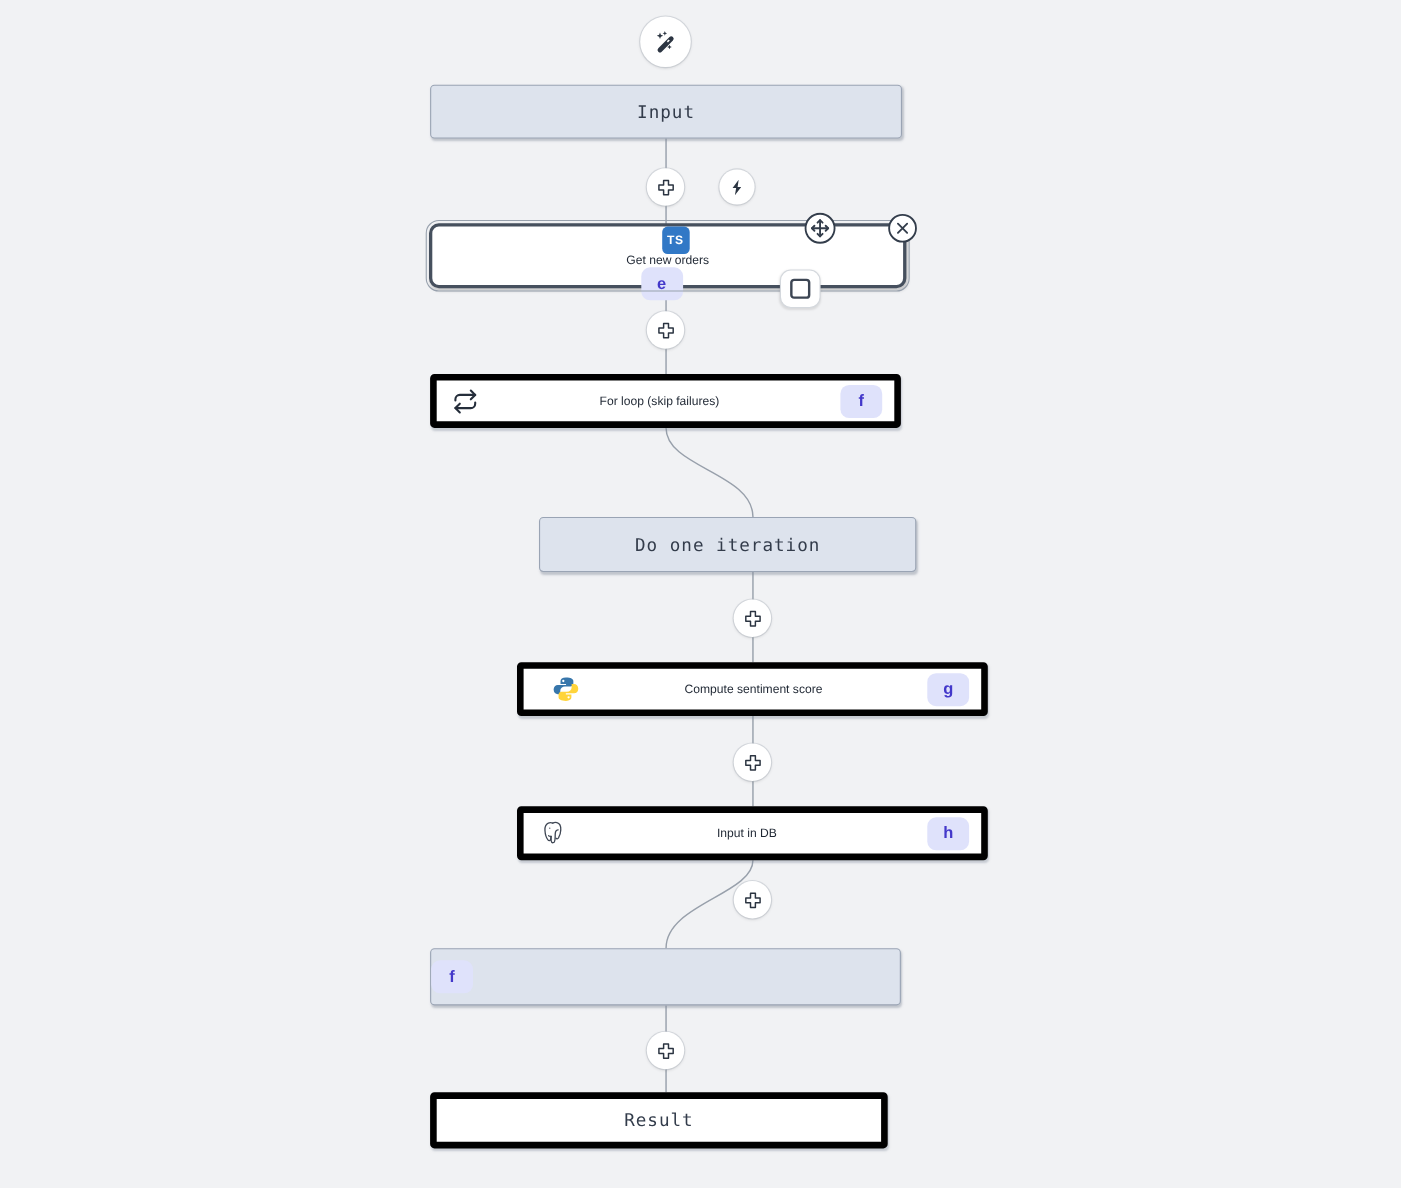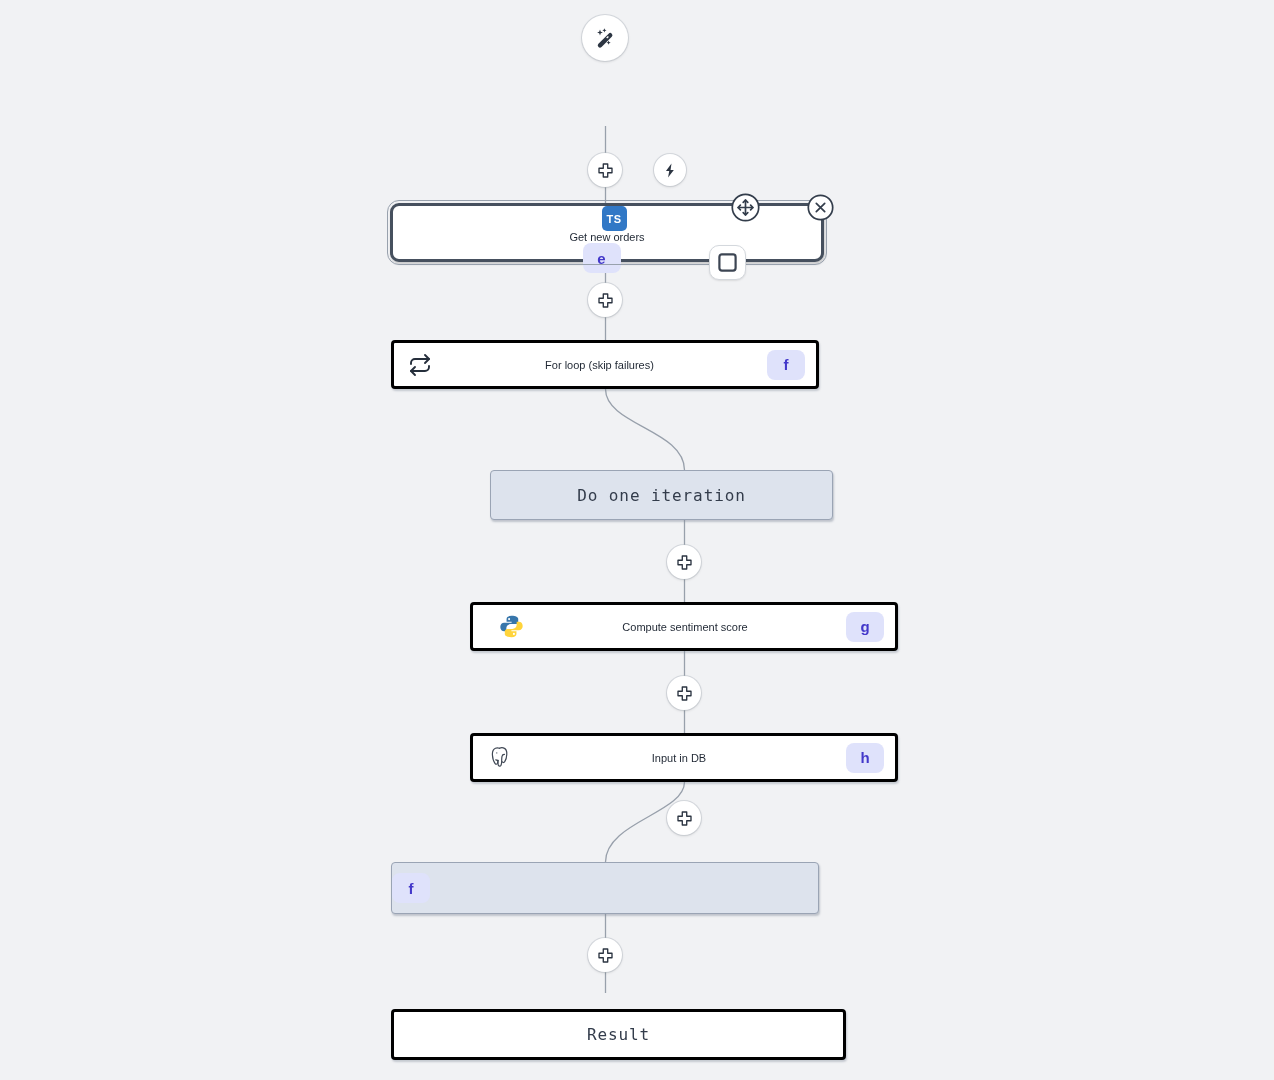--- a/index.html
+++ b/index.html
@@ -21,21 +21,21 @@
     z-index:2;
   }
   .node-gray{
     background:#dde3ed;
     border:1px solid #9aa4b4;
     border-radius:4px;
     box-shadow:1px 2px 2px rgba(130,140,155,.45);
   }
   .node-white{
     background:#ffffff;
-    border:3px solid #000000;
+    border:6px solid #000000;
     border-radius:4px;
     box-shadow:1px 2px 2px rgba(130,140,155,.40);
   }
   .node-selected{
     background:#ffffff;
     border:3px solid #46505e;
     border-radius:9px;
     outline:1px solid #98a1ad;
     outline-offset:2px;
     box-shadow:1px 2px 3px rgba(0,0,0,.18);
@@ -119,20 +119,23 @@
           <path d="M7 3.6 L7.8 5.7 L9.9 6.5 L7.8 7.3 L7 9.4 L6.2 7.3 L4.1 6.5 L6.2 5.7 Z"></path>
           <path d="M11.4 2.2 L12 3.7 L13.5 4.3 L12 4.9 L11.4 6.4 L10.8 4.9 L9.3 4.3 L10.8 3.7 Z"></path>
           <path d="M15.6 14.6 L16.2 16.1 L17.7 16.7 L16.2 17.3 L15.6 18.8 L15 17.3 L13.5 16.7 L15 16.1 Z"></path>
         </g>
         <line x1="7" y1="19.4" x2="17.2" y2="9.2" stroke="#2c3542" stroke-width="4.4" stroke-linecap="round"></line>
         <line x1="13.7" y1="12.1" x2="15.4" y2="10.4" stroke="#ffffff" stroke-width="1.4"></line>
       </svg>
     </span>
   </button>
 
+  <div class="node node-gray" style="left:391px;top:77px;width:429px;height:49px;">
+    <span class="mono-label">Input</span>
+  </div>
 
   <button class="circle-btn" style="left:588px;top:153px;width:34px;height:34px;">
     <span style="display:flex;">
       <svg width="19" height="19" viewBox="0 0 24 24">
         <path d="M9.2 3.8h5.6v5.4h5.4v5.6h-5.4v5.4H9.2v-5.4H3.8V9.2h5.4z" fill="#ffffff" stroke="#2b3441" stroke-width="1.7" stroke-linejoin="round"></path>
       </svg>
     </span>
   </button>
   <button class="circle-btn" style="left:654px;top:154px;width:32px;height:32px;">
     <span style="display:flex;">
@@ -260,17 +263,17 @@
   </div>
 
   <button class="circle-btn" style="left:588px;top:938px;width:34px;height:34px;">
     <span style="display:flex;">
       <svg width="19" height="19" viewBox="0 0 24 24">
         <path d="M9.2 3.8h5.6v5.4h5.4v5.6h-5.4v5.4H9.2v-5.4H3.8V9.2h5.4z" fill="#ffffff" stroke="#2b3441" stroke-width="1.7" stroke-linejoin="round"></path>
       </svg>
     </span>
   </button>
 
-  <div class="node node-white" style="left:391px;top:993px;width:455px;height:51px;margin-top:16px;">
+  <div class="node node-white" style="left:391px;top:993px;width:416px;height:51px;">
     <span class="mono-label">Result</span>
   </div>
 
 </div>
 
 </body></html>

